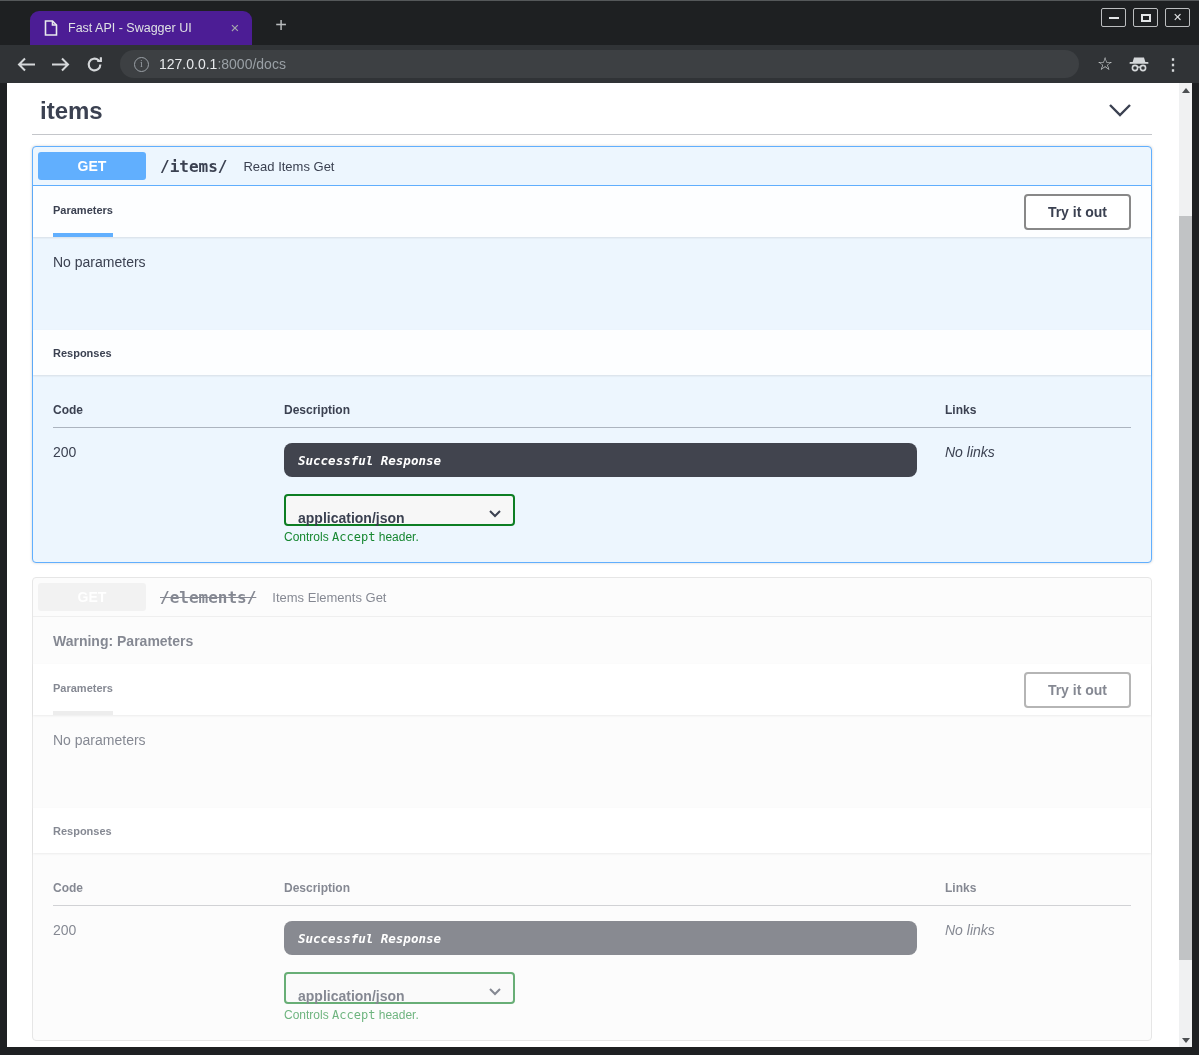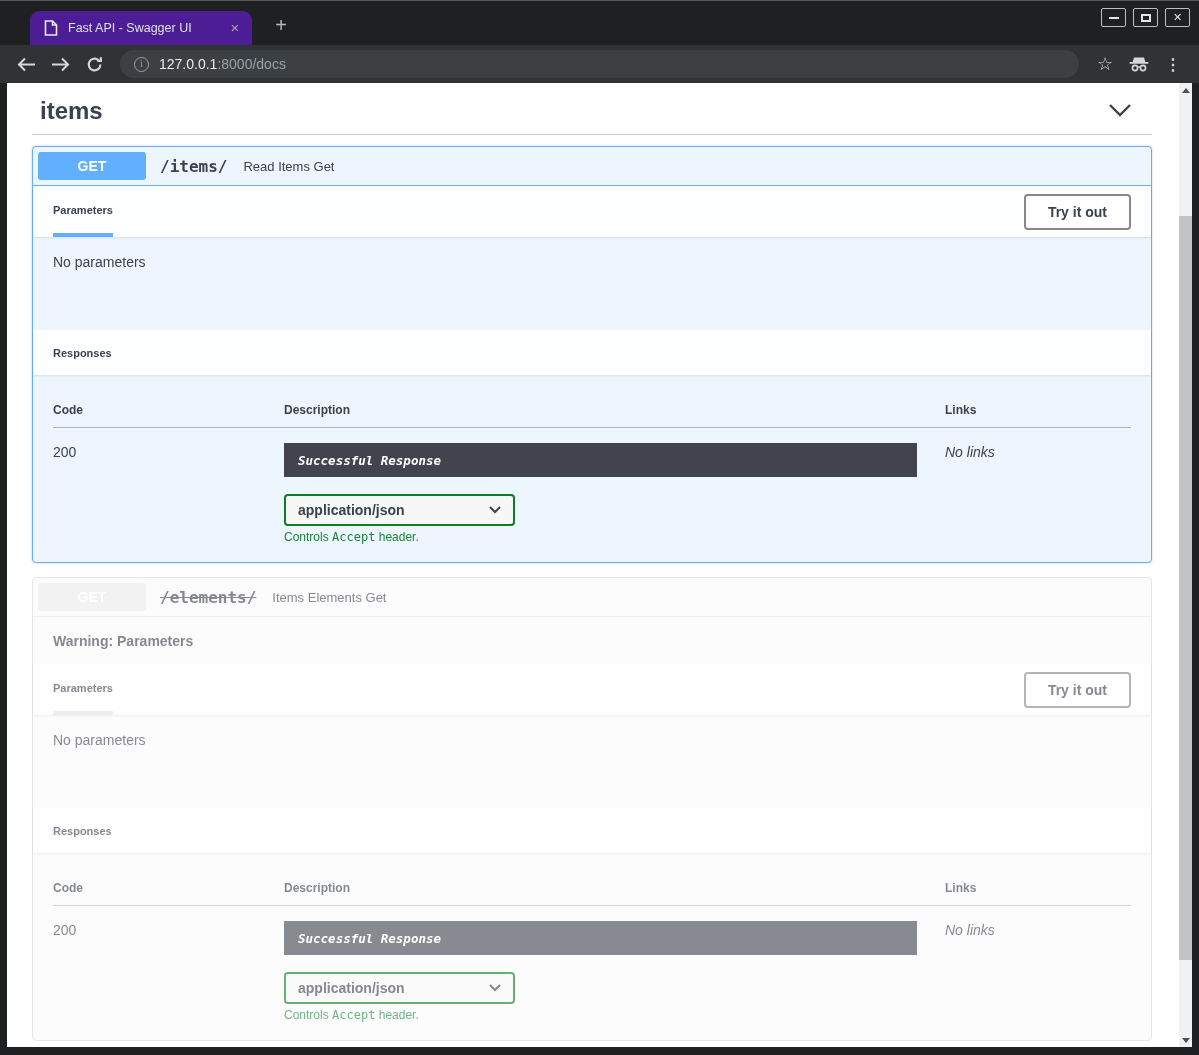--- a/index.html
+++ b/index.html
@@ -94,26 +94,26 @@
 
   .params-body { padding: 17px 20px 60px; font-size: 14px; color: #3b4151; }
 
   .resp-table-wrap { padding: 14px 20px 18px; }
   table.responses { width: 100%; border-collapse: collapse; table-layout: fixed; }
   .responses th { text-align: left; font-size: 12px; font-weight: bold; color: #3b4151;
                   padding: 14px 0 10px; border-bottom: 1px solid rgba(59,65,81,.2); }
   .responses td { vertical-align: top; padding-top: 13px; }
   .col-code { width: 231px; } .col-desc { width: 661px; } .col-links { width: auto; }
   .code-val { font-size: 14px; color: #3b4151; padding-top: 3px; }
-  .resp-box { width: calc(100% - 28px); height: 34px; background: #41444e; border-radius: 0;
+  .resp-box { width: calc(100% - 28px); height: 34px; background: #41444e; border-radius: 8px;
               display: flex; align-items: center; padding-left: 14px; margin-top: 2px;
               font-family: "DejaVu Sans Mono", monospace; font-size: 12.5px; font-weight: bold;
               font-style: italic; color: #fff; }
   .media-select { width: 231px; height: 28px; margin-top: 17px; background: #f7f7f7;
-                  border: 2px solid #0d7e23; border-radius: 4px; display: flex; align-items: center;
+                  border: 2px solid #0d7e23; border-radius: 4px; display: flex; 
                   justify-content: space-between; padding: 14px 12px; }
   .media-select span { font-size: 14px; font-weight: bold; color: #3b4151; }
   .accept-note { margin-top: 4px; font-size: 12px; color: #168731; }
   .accept-note code { font-family: "DejaVu Sans Mono", monospace; font-size: 12px; }
   .links-val { font-size: 14px; font-style: italic; color: #3b4151; padding-top: 3px; }
 </style>
 </head>
 <body>
 
 <div class="window">

